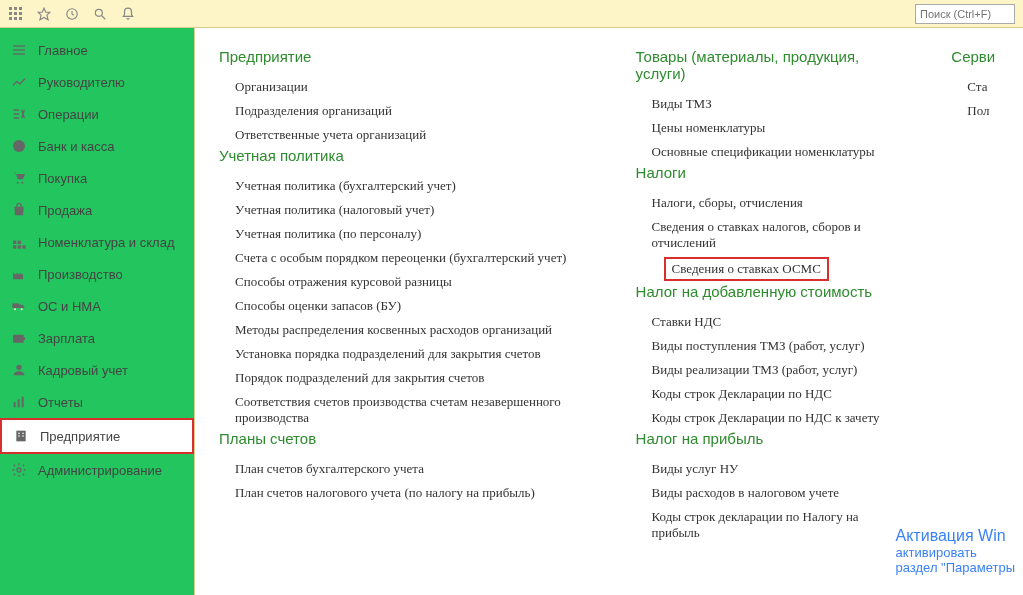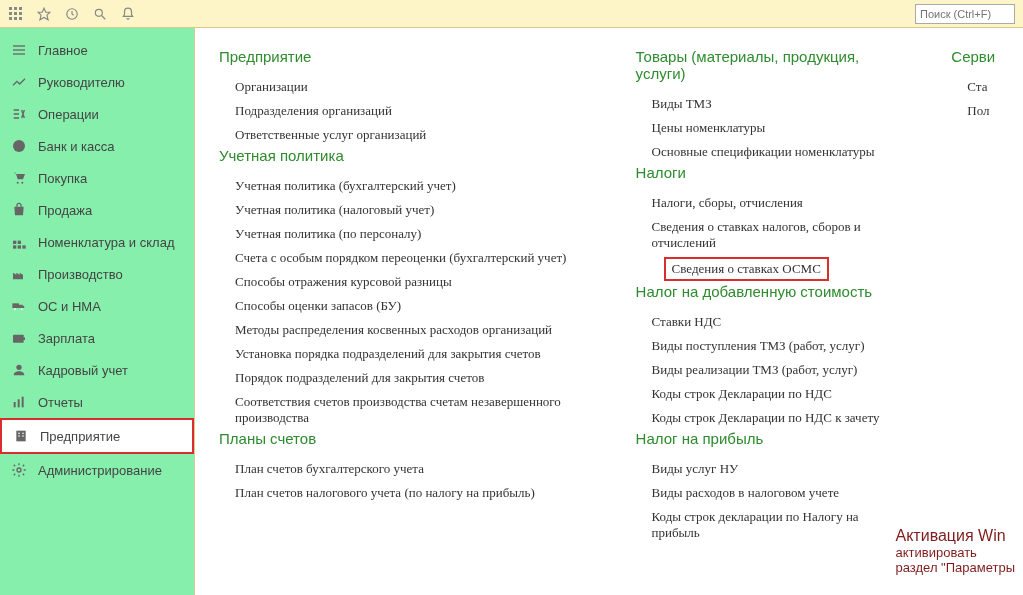--- a/index.html
+++ b/index.html
@@ -2,34 +2,34 @@
 <html><head>
 <meta charset="utf-8">
 <style>
 * { box-sizing: border-box; margin: 0; padding: 0; }
 body { font-family: Arial, sans-serif; font-size: 13px; color: #333; background: #fff; width: 1023px; height: 595px; overflow: hidden; }
 .toolbar { height: 28px; background: #fdf4c8; border-bottom: 1px solid #d8cc8f; display: flex; align-items: center; padding: 0 8px; gap: 12px; }
 .toolbar-icon { width: 16px; height: 16px; display: flex; align-items: center; justify-content: center; color: #888; cursor: pointer; }
 .toolbar-right { margin-left: auto; }
 .search-box { width: 100px; height: 20px; border: 1px solid #aaa; font-size: 11px; padding: 0 4px; color: #999; }
 .main { display: flex; height: calc(100% - 28px); }
-.sidebar { width: 195px; background: #86efac; border-right: 1px solid #d8cc8f; padding-top: 6px; overflow-y: auto; }
+.sidebar { width: 195px; background: #22c55e; border-right: 1px solid #d8cc8f; padding-top: 6px; overflow-y: auto; }
 .sidebar-item { display: flex; align-items: center; padding: 7px 10px; cursor: pointer; color: #444; gap: 10px; }
 .sidebar-item.active { background: #fff; border: 2px solid #d82e2e; }
 .sidebar-icon { width: 18px; height: 18px; display: flex; align-items: center; justify-content: center; color: #666; flex-shrink: 0; }
 .content { flex: 1; padding: 20px 0 0 0; overflow: hidden; display: flex; }
 .col { padding: 0 24px; }
 .col1 { width: 450px; }
 .col2 { width: 340px; }
 .col3 { width: 100px; }
 .section-title { color: #2e8b2e; font-size: 15px; margin-bottom: 10px; }
 .section-title:first-child { margin-top: 0; }
 .link-item { color: #333; padding: 4px 0 4px 16px; cursor: pointer; display: block; font-family: Liberation Serif, serif; }
 .link-item.highlighted { border: 2px solid #d82e2e; display: inline-block; padding: 2px 6px; margin-left: 28px; margin-top: 2px; margin-bottom: 2px; }
-.watermark { position: absolute; right: 8px; bottom: 20px; color: #7f1d1d; font-size: 13px; pointer-events: none; text-align: left; }
+.watermark { position: absolute; right: 8px; bottom: 20px; color: #3b82f6; font-size: 13px; pointer-events: none; text-align: left; }
 .watermark .w1 { font-size: 16px; }
 </style>
 </head>
 <body>
 
 <div class="toolbar">
   <span class="toolbar-icon">
       <svg width="14" height="14" viewBox="0 0 14 14">
         <rect x="0" y="0" width="3" height="3" fill="#888"></rect>
         <rect x="5" y="0" width="3" height="3" fill="#888"></rect>
@@ -205,21 +205,21 @@
         </span>
         <span>Администрирование</span>
       </div>
   </div>
 
   <div class="content">
     <div class="col col1">
       <div class="section-title">Предприятие</div>
       <span class="link-item">Организации</span>
       <span class="link-item">Подразделения организаций</span>
-      <span class="link-item">Ответственные услуг организаций</span>
+      <span class="link-item">Ответственные учета организаций</span>
 
       <div class="section-title">Учетная политика</div>
       <span class="link-item">Учетная политика (бухгалтерский учет)</span>
       <span class="link-item">Учетная политика (налоговый учет)</span>
       <span class="link-item">Учетная политика (по персоналу)</span>
       <span class="link-item">Счета с особым порядком переоценки (бухгалтерский учет)</span>
       <span class="link-item">Способы отражения курсовой разницы</span>
       <span class="link-item">Способы оценки запасов (БУ)</span>
       <span class="link-item">Методы распределения косвенных расходов организаций</span>
       <span class="link-item">Установка порядка подразделений для закрытия счетов</span>

